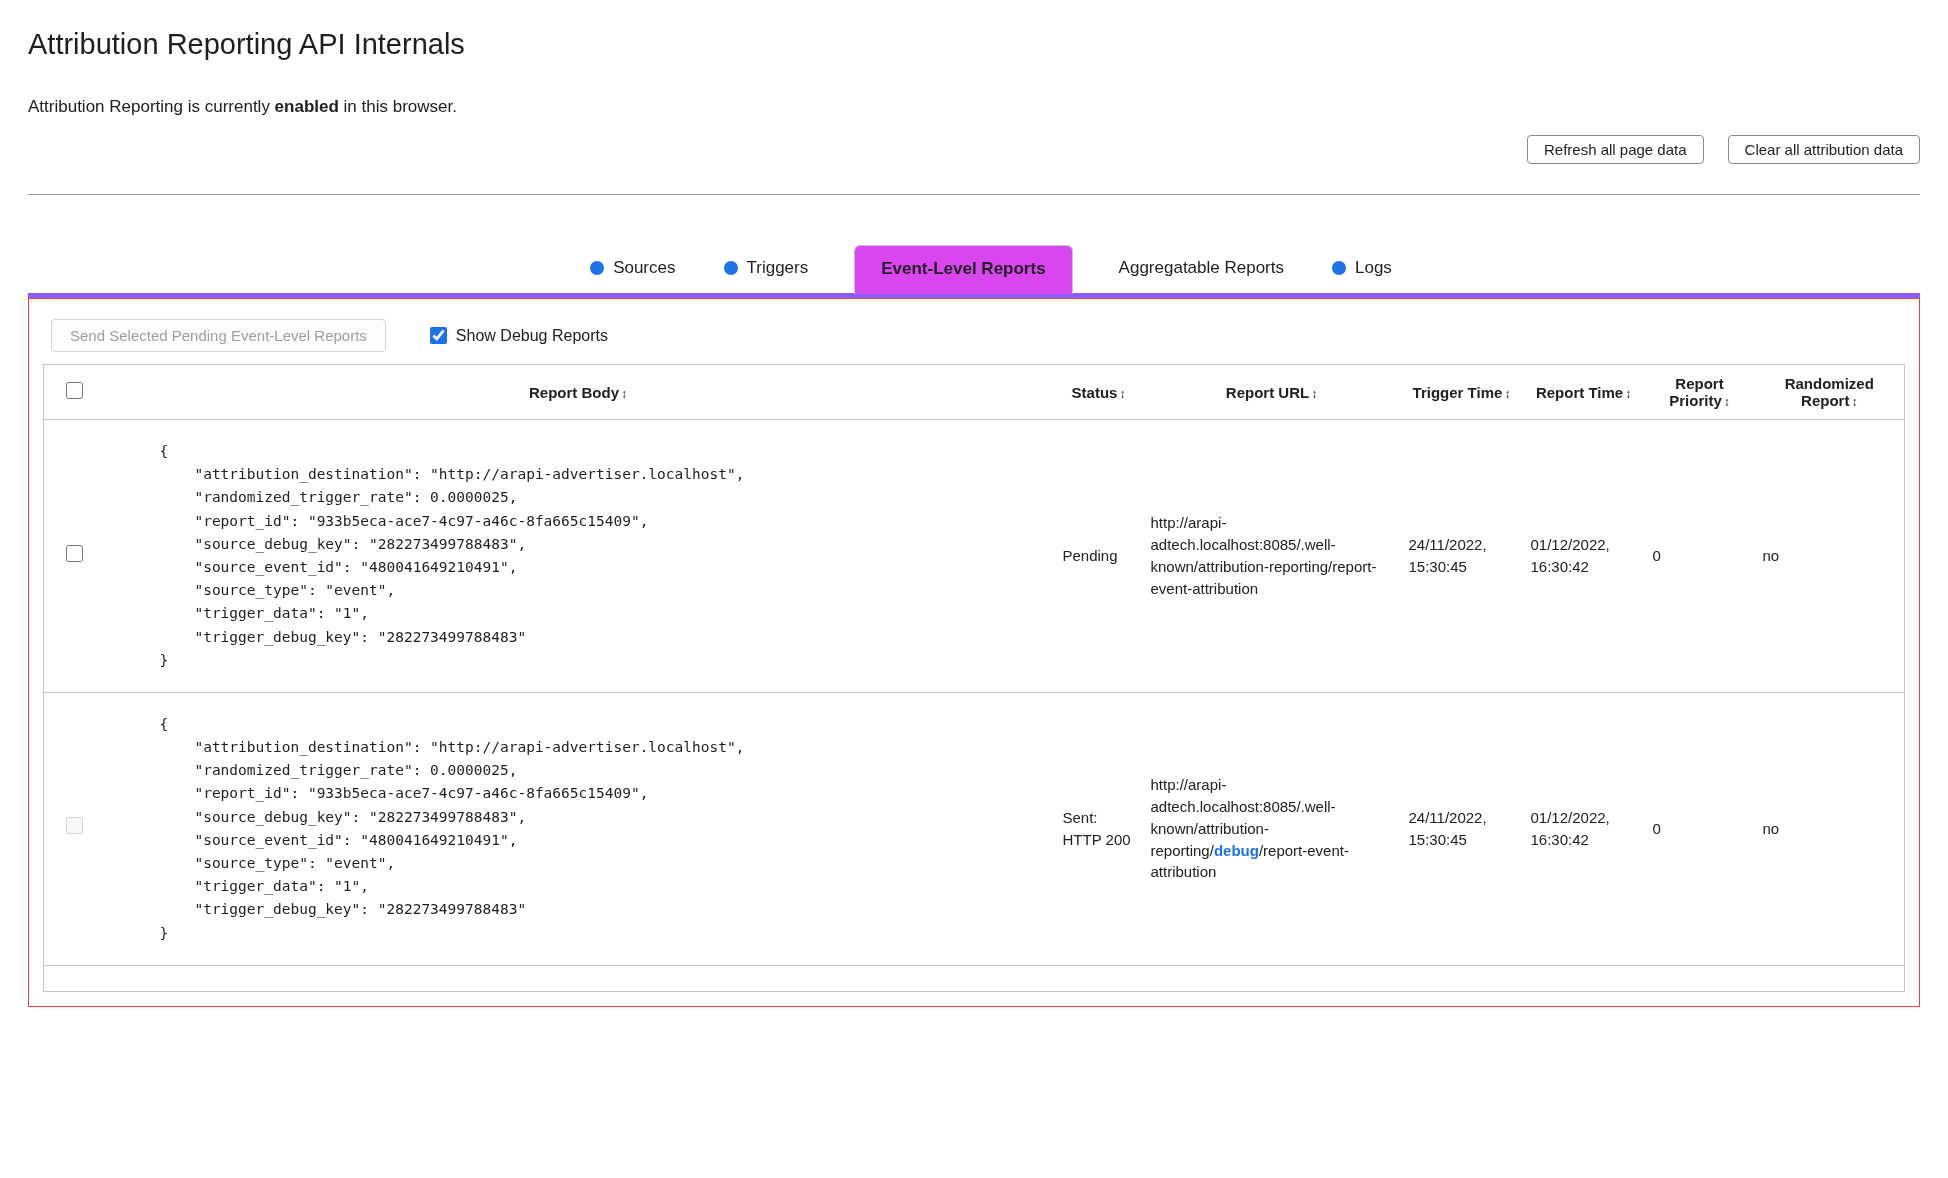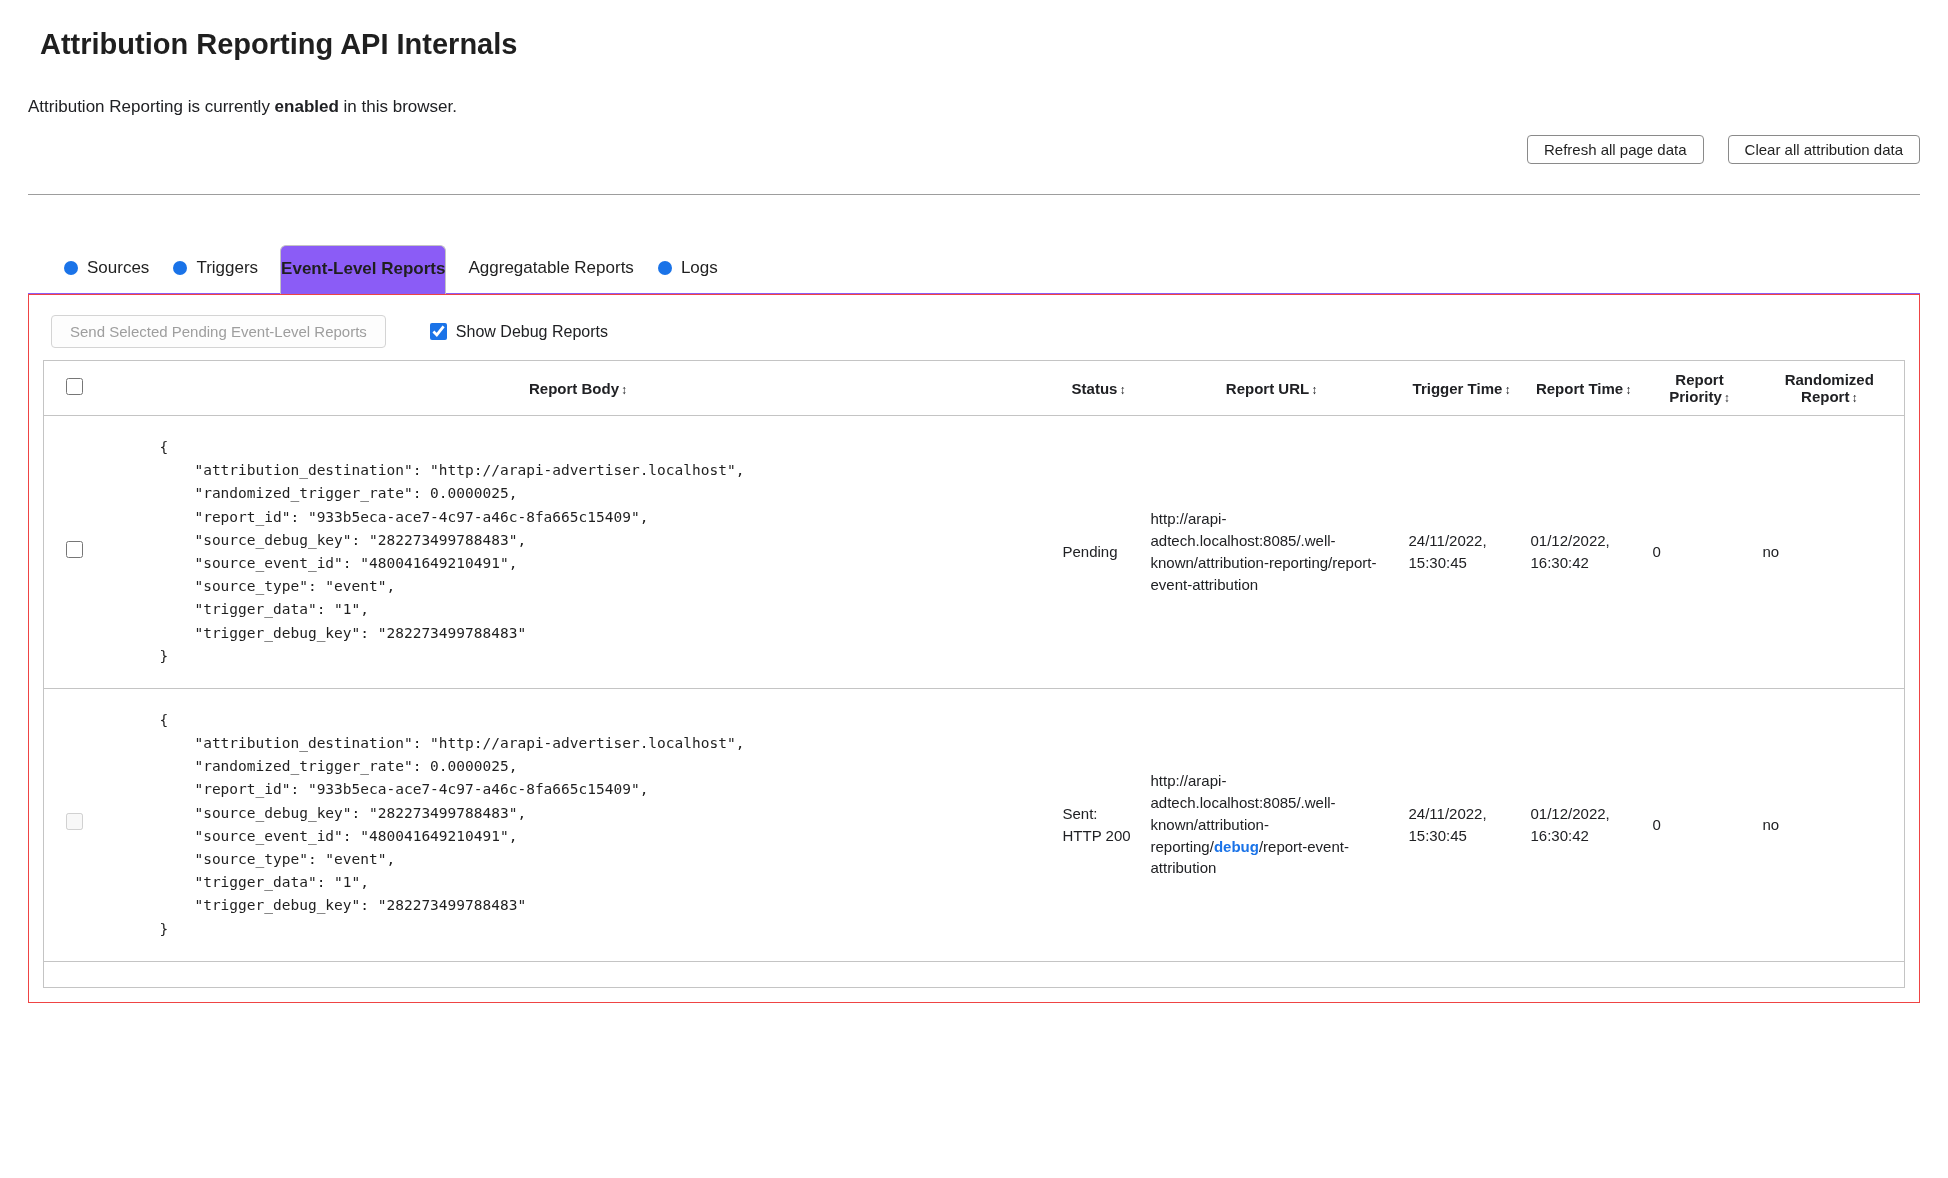--- a/index.html
+++ b/index.html
@@ -1,41 +1,41 @@
 <!DOCTYPE html>
 <html><head>
 <meta charset="utf-8">
 <style>
   * { box-sizing: border-box; }
   html, body { margin: 0; padding: 0; background: #fff; color: #202124; font-family: "Liberation Sans", sans-serif; }
   .page { padding: 20px 28px 30px; min-width: 1900px; }
 
-  h1.title { font-size: 29px; font-weight: 700; margin: 8px 12px 36px; color: #1f1f1f; }
+  h1.title { font-size: 29px; font-weight: 400; margin: 8px 0 36px; color: #1f1f1f; }
   .status { font-size: 17px; margin: 0 0 18px; }
   .status b { font-weight: 700; }
 
   .toolbar { display: flex; gap: 24px; margin-bottom: 30px; justify-content: flex-end; }
   .toolbar button {
     font-family: "Liberation Sans", sans-serif;
     font-size: 15px; color: #1f1f1f;
     background: #fff; border: 1px solid #8a8a8a; border-radius: 4px;
     padding: 5px 16px; cursor: pointer;
   }
 
   .divider { border: none; border-top: 1px solid #9d9d9d; margin: 0 0 50px; }
 
-  .tabs { display: flex; align-items: flex-end; gap: 20px; border-bottom: 1px solid #8b5cf6; padding-left: 34px; }
+  .tabs { display: flex; align-items: flex-end; gap: 44px; border-bottom: 5px solid #8b5cf6; padding-left: 34px; justify-content: center; }
   .tab { display: flex; align-items: center; gap: 9px; font-size: 17px; color: #1f1f1f; padding: 10px 2px 15px; cursor: pointer; white-space: nowrap; }
   .tab .dot { width: 14px; height: 14px; border-radius: 50%; background: #1a73e8; flex: 0 0 auto; }
   .tab.active {
     font-weight: 700;
     border: 1px solid #c4c4c4; border-bottom: none;
     border-radius: 6px 6px 0 0;
-    background: #8b5cf6;
-    padding: 13px 0 15px;
+    background: #d946ef;
+    padding: 13px 26px 15px;
     margin-bottom: -1px;
   }
 
   h2.section-heading { font-size: 24px; font-weight: 700; margin: 36px 0 28px; color: #1f1f1f; }
 
   .panel { border: 1px solid #ef4444; padding: 18px 14px 14px; }
 
   .controls { display: flex; align-items: center; gap: 44px; margin: 2px 0 12px 8px; }
   .send-btn {
     font-family: "Liberation Sans", sans-serif;

